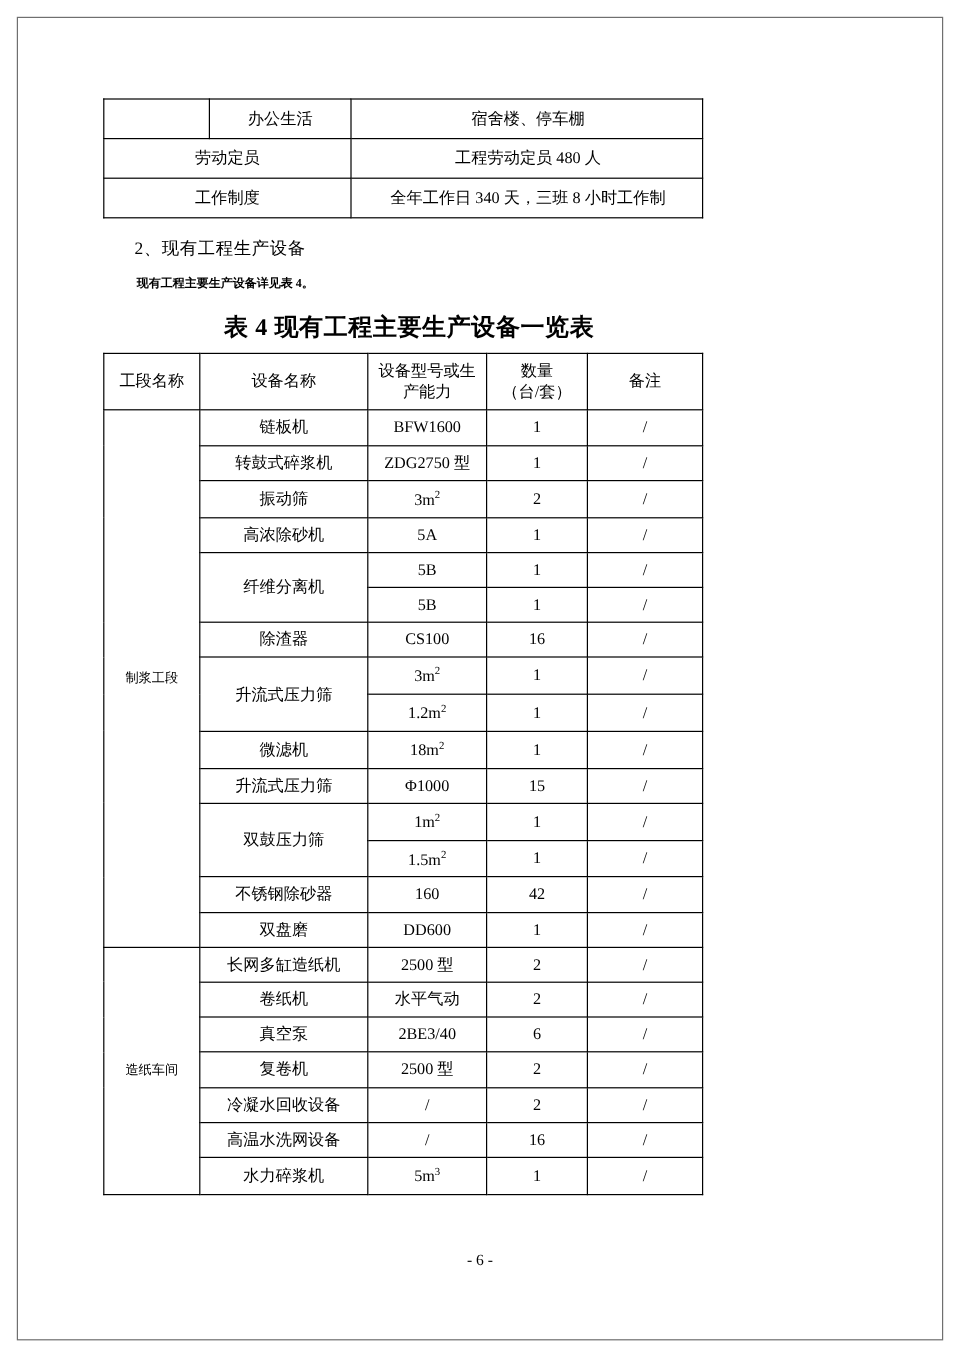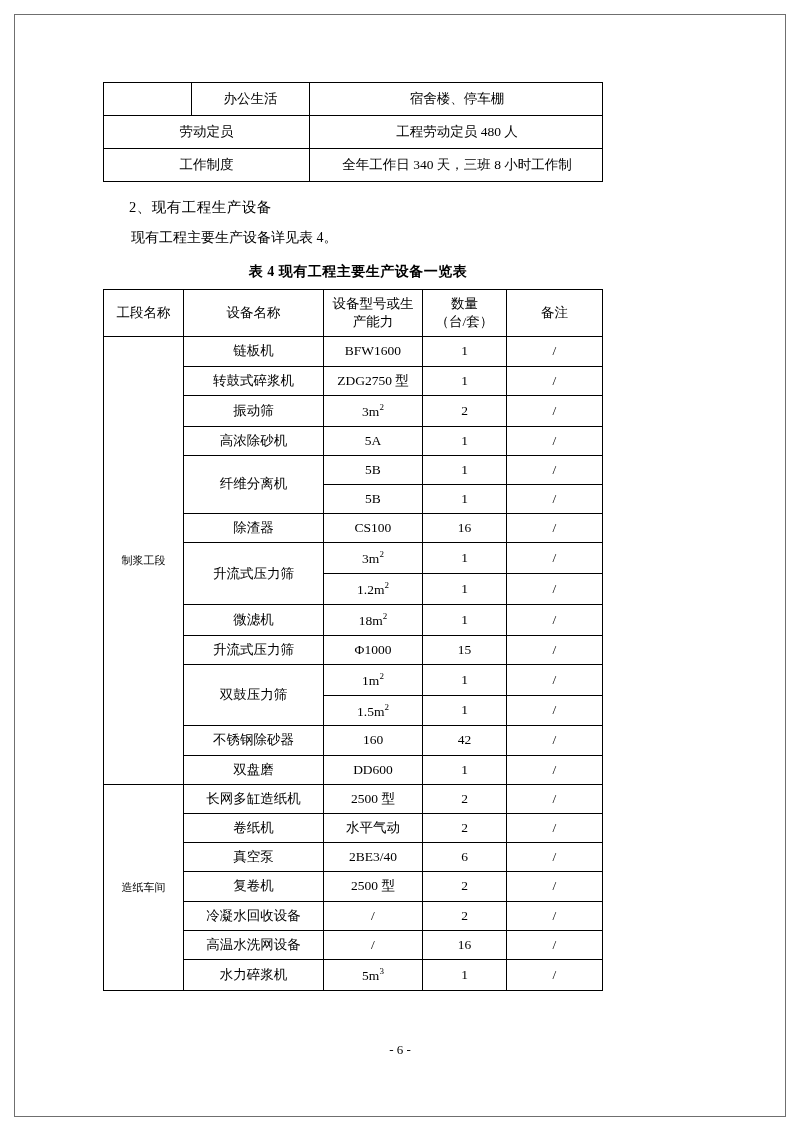--- a/index.html
+++ b/index.html
@@ -23,21 +23,21 @@
     position: absolute;
     left: 14px;
     top: 14px;
     right: 14px;
     bottom: 14px;
     border: 1px solid #6f6f6f;
     pointer-events: none;
   }
   .content {
     position: absolute;
-    left: 103px;
+    left: 86px;
     top: 82px;
     width: 500px;
   }
 
   table.doc-table {
     border-collapse: collapse;
     width: 100%;
     table-layout: fixed;
   }
   table.doc-table td, table.doc-table th {
@@ -64,26 +64,27 @@
 
   .section-title {
     margin: 16px 0 0 0;
     font-size: 14.5px;
     font-weight: normal;
     padding-left: 26px;
     letter-spacing: 0.5px;
   }
   .para {
     margin: 12px 0 0 0;
-    font-size: 14px;
+    font-size: 10px;
     padding-left: 28px;
+    font-weight: bold;
   }
   .table-caption {
     margin: 16px 0 8px 0;
-    font-size: 14px;
+    font-size: 20px;
     font-weight: bold;
     text-align: center;
     padding-left: 10px;
     letter-spacing: 0.5px;
   }
 
   .eq-table td {
     height: 17px;
   }
   .eq-table thead td {

